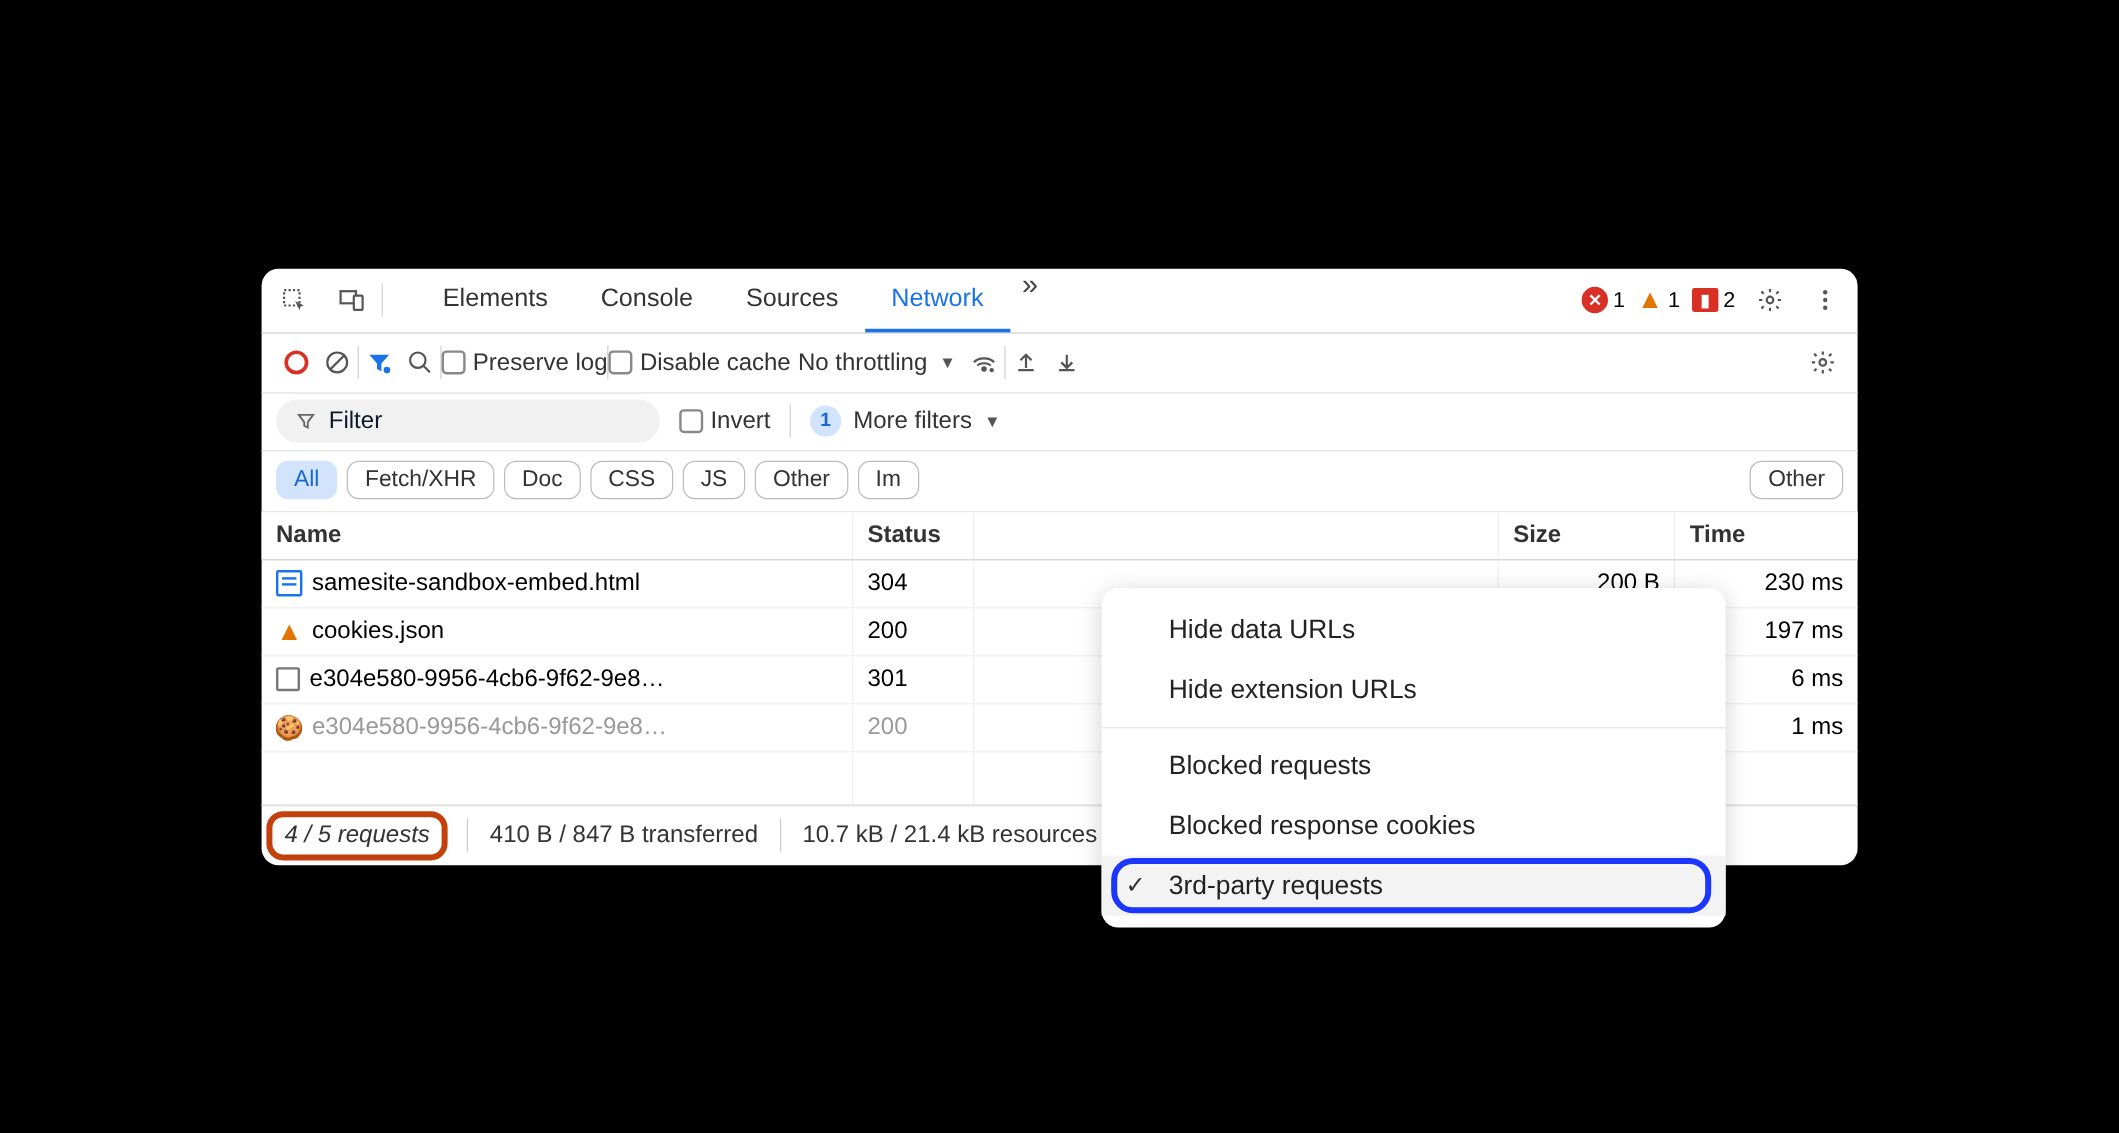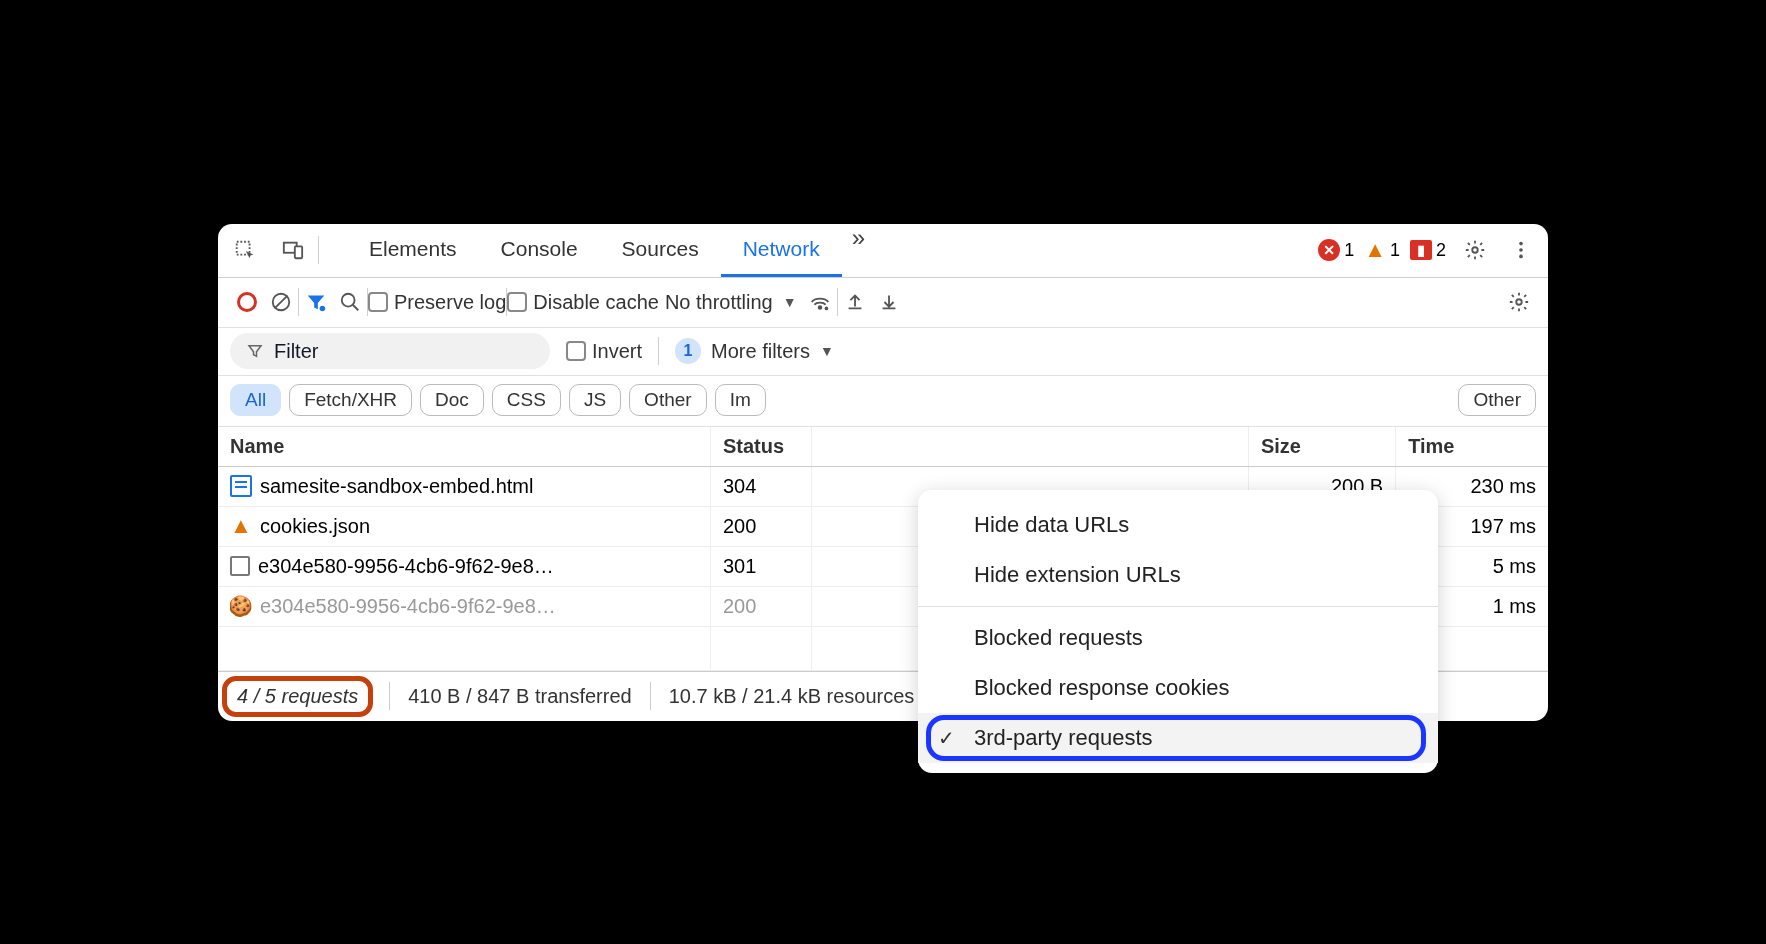--- a/index.html
+++ b/index.html
@@ -456,21 +456,21 @@
       <tr>
         <td class="col-name">
             <div class="row-name">
               <span class="file-icon box-icon"></span>
               <span class="nm">e304e580-9956-4cb6-9f62-9e8…</span>
             </div>
           </td>
         <td class="col-status">301</td>
         <td class="col-hidden"></td>
         <td class="col-size dim">(disk ca…</td>
-        <td class="col-time">5 ms</td>
+        <td class="col-time">6 ms</td>
       </tr>
       <tr>
         <td class="col-name">
             <div class="row-name">
               <span class="file-icon cookie-emoji">🍪</span>
               <span class="nm dim">e304e580-9956-4cb6-9f62-9e8…</span>
             </div>
           </td>
         <td class="col-status dim">200</td>
         <td class="col-hidden"></td>

